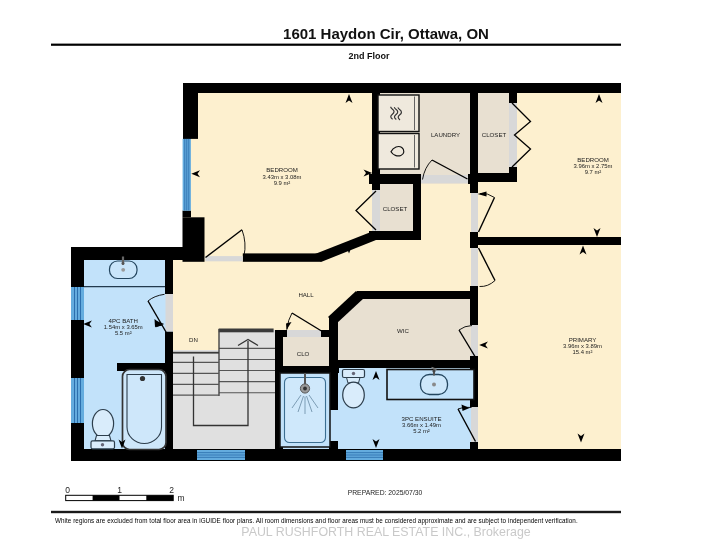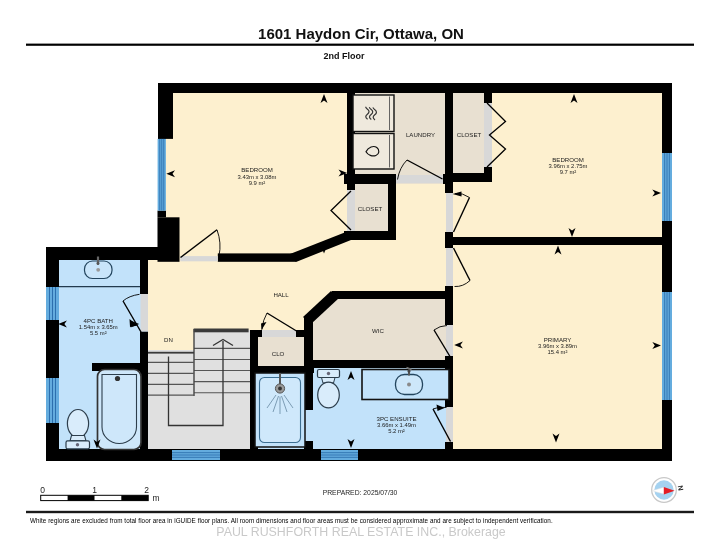--- a/index.html
+++ b/index.html
@@ -1,16 +1,16 @@
 <!DOCTYPE html>
 <html><head>
 <meta charset="utf-8">
 <style>
   html,body{margin:0;padding:0;background:#fff;}
-  .wrap{width:720px;height:557px;position:relative;background:#fff;overflow:hidden;}
+  .wrap{width:596px;height:557px;position:relative;background:#fff;overflow:hidden;margin-left:25px;}
   svg{display:block;}
   text{font-family:"Liberation Sans",sans-serif;fill:#1c1c1c;}
   .rm{font-size:6.1px;letter-spacing:0;}
   .dm{font-size:5.9px;letter-spacing:0;}
   .ttl{font-size:15px;font-weight:bold;fill:#111;}
   .sub{font-size:9px;font-weight:bold;fill:#111;}
   .ft{font-size:6.8px;}
   .sc{font-size:8.5px;}
   .dsc{font-size:6.3px;fill:#000;letter-spacing:.06px;}
   .wm{font-size:12.4px;fill:#c9c9c9;letter-spacing:0;}

